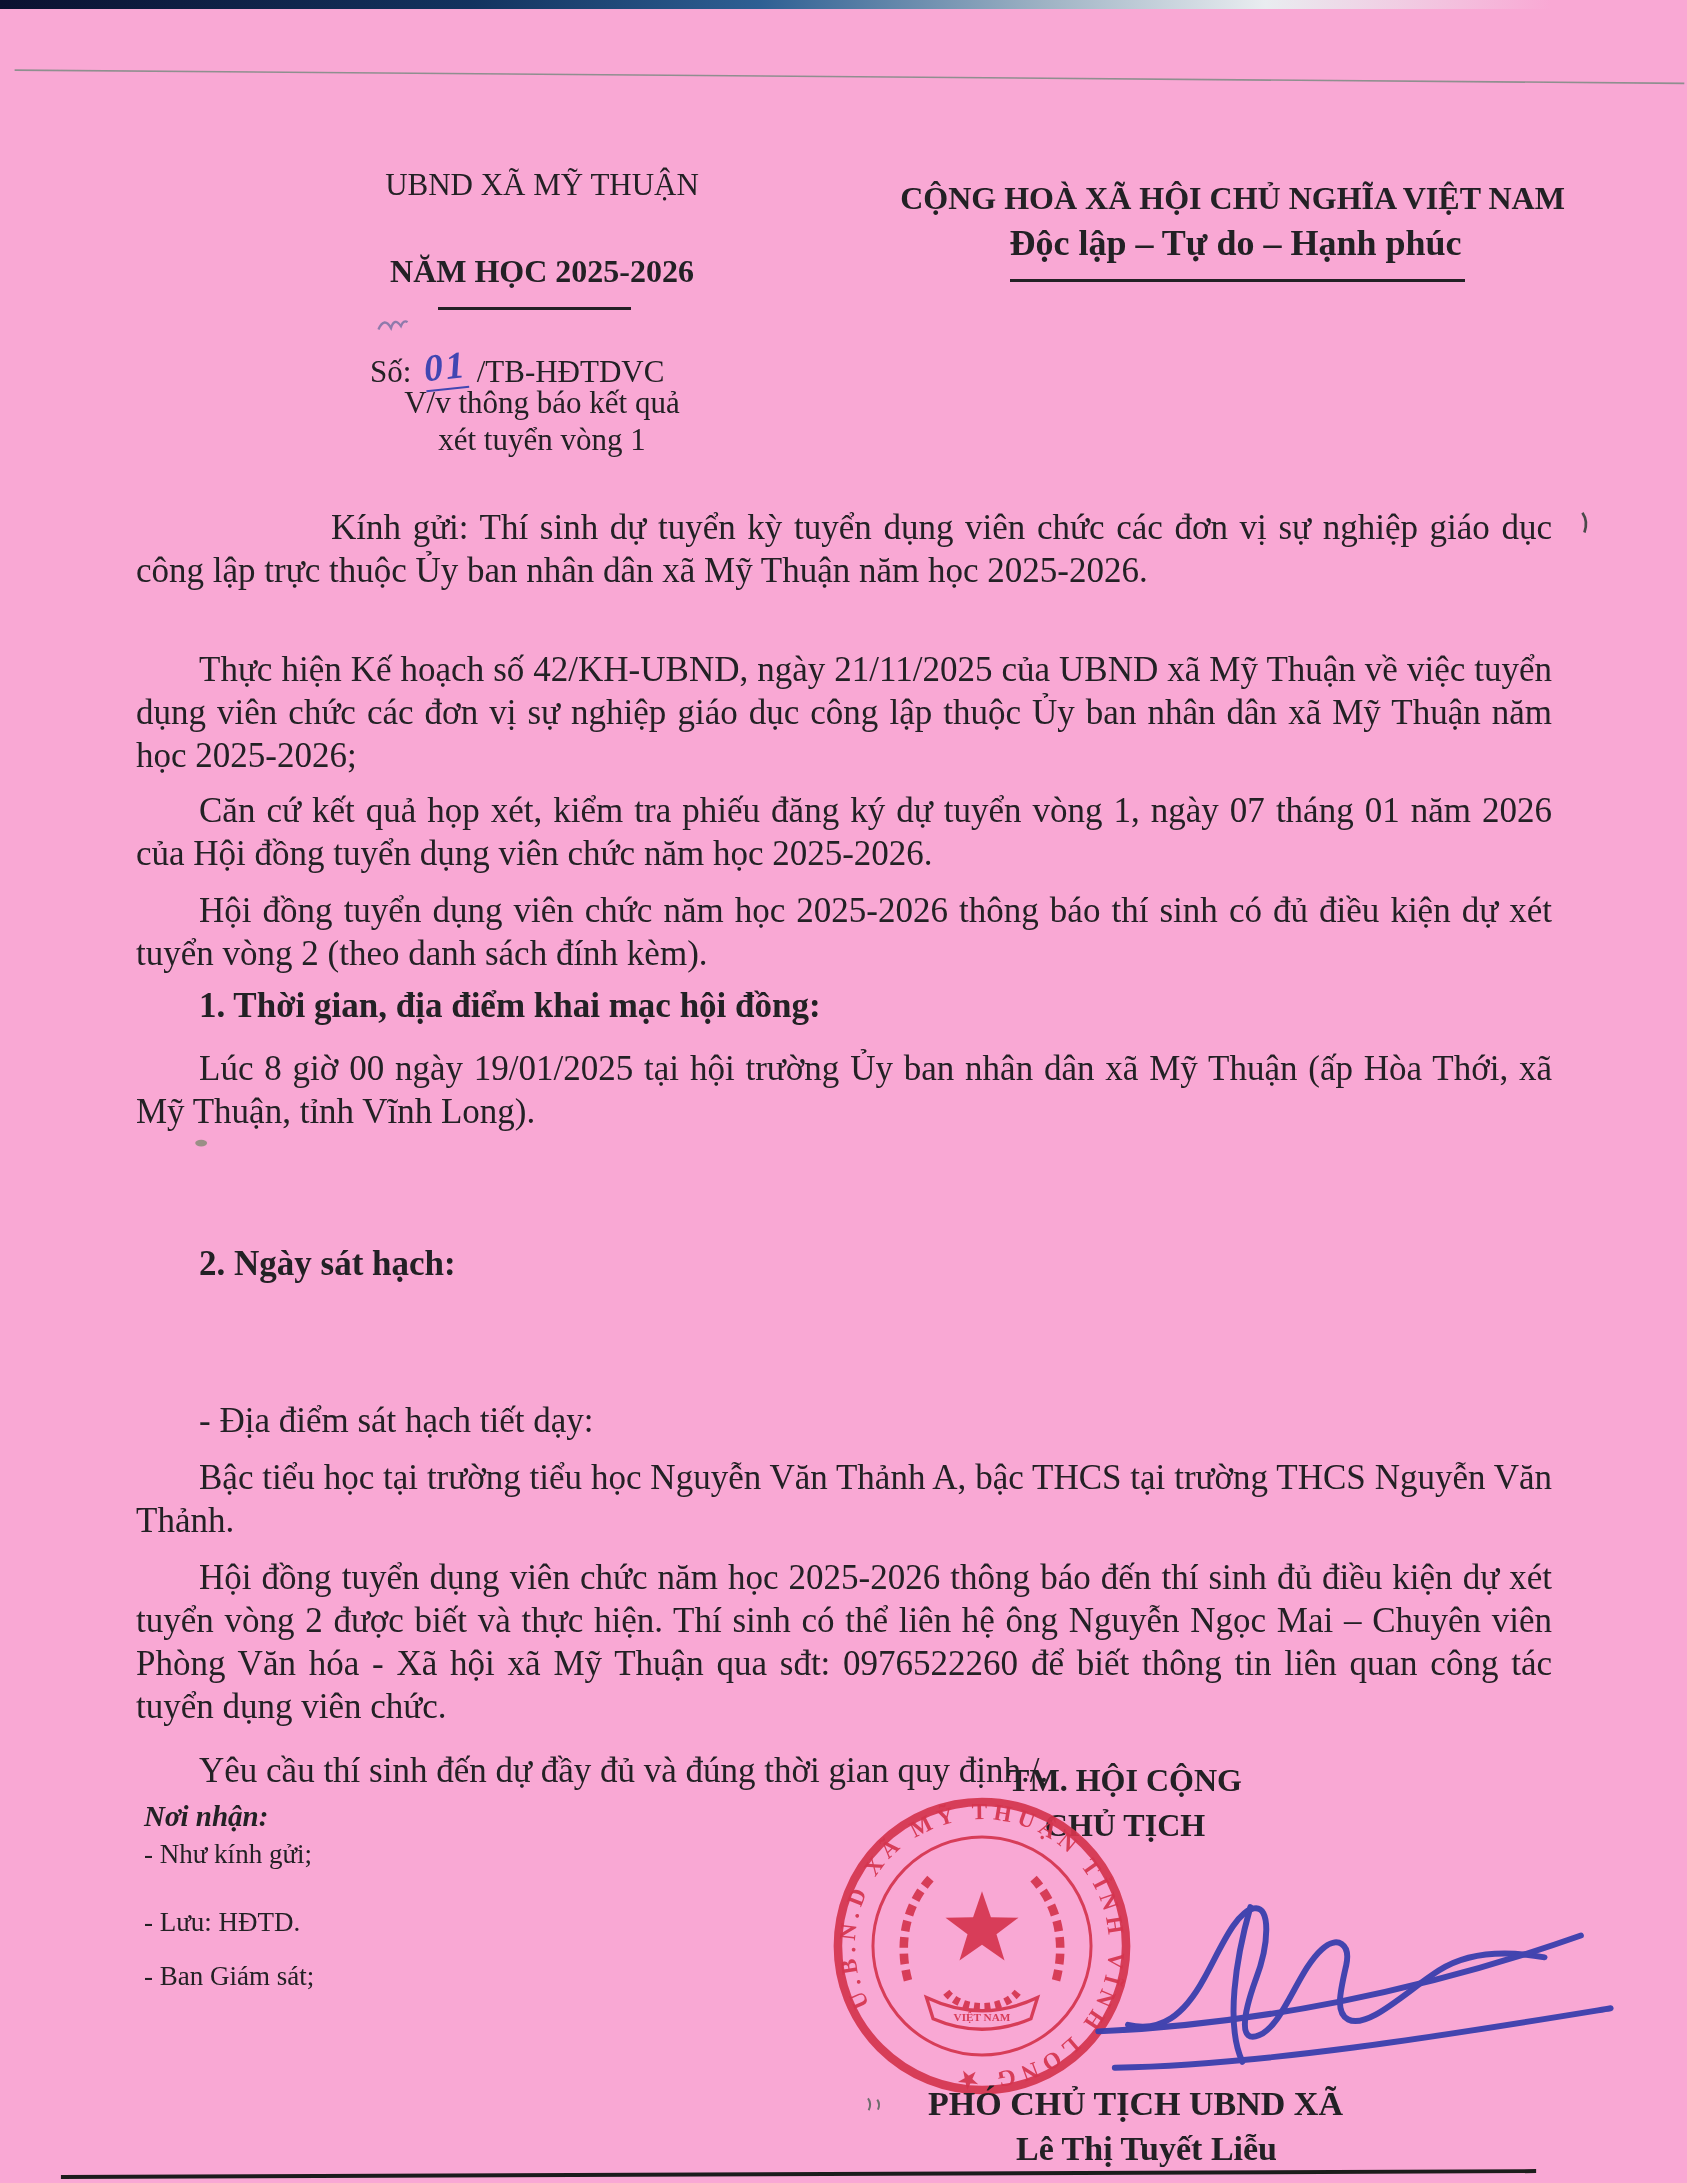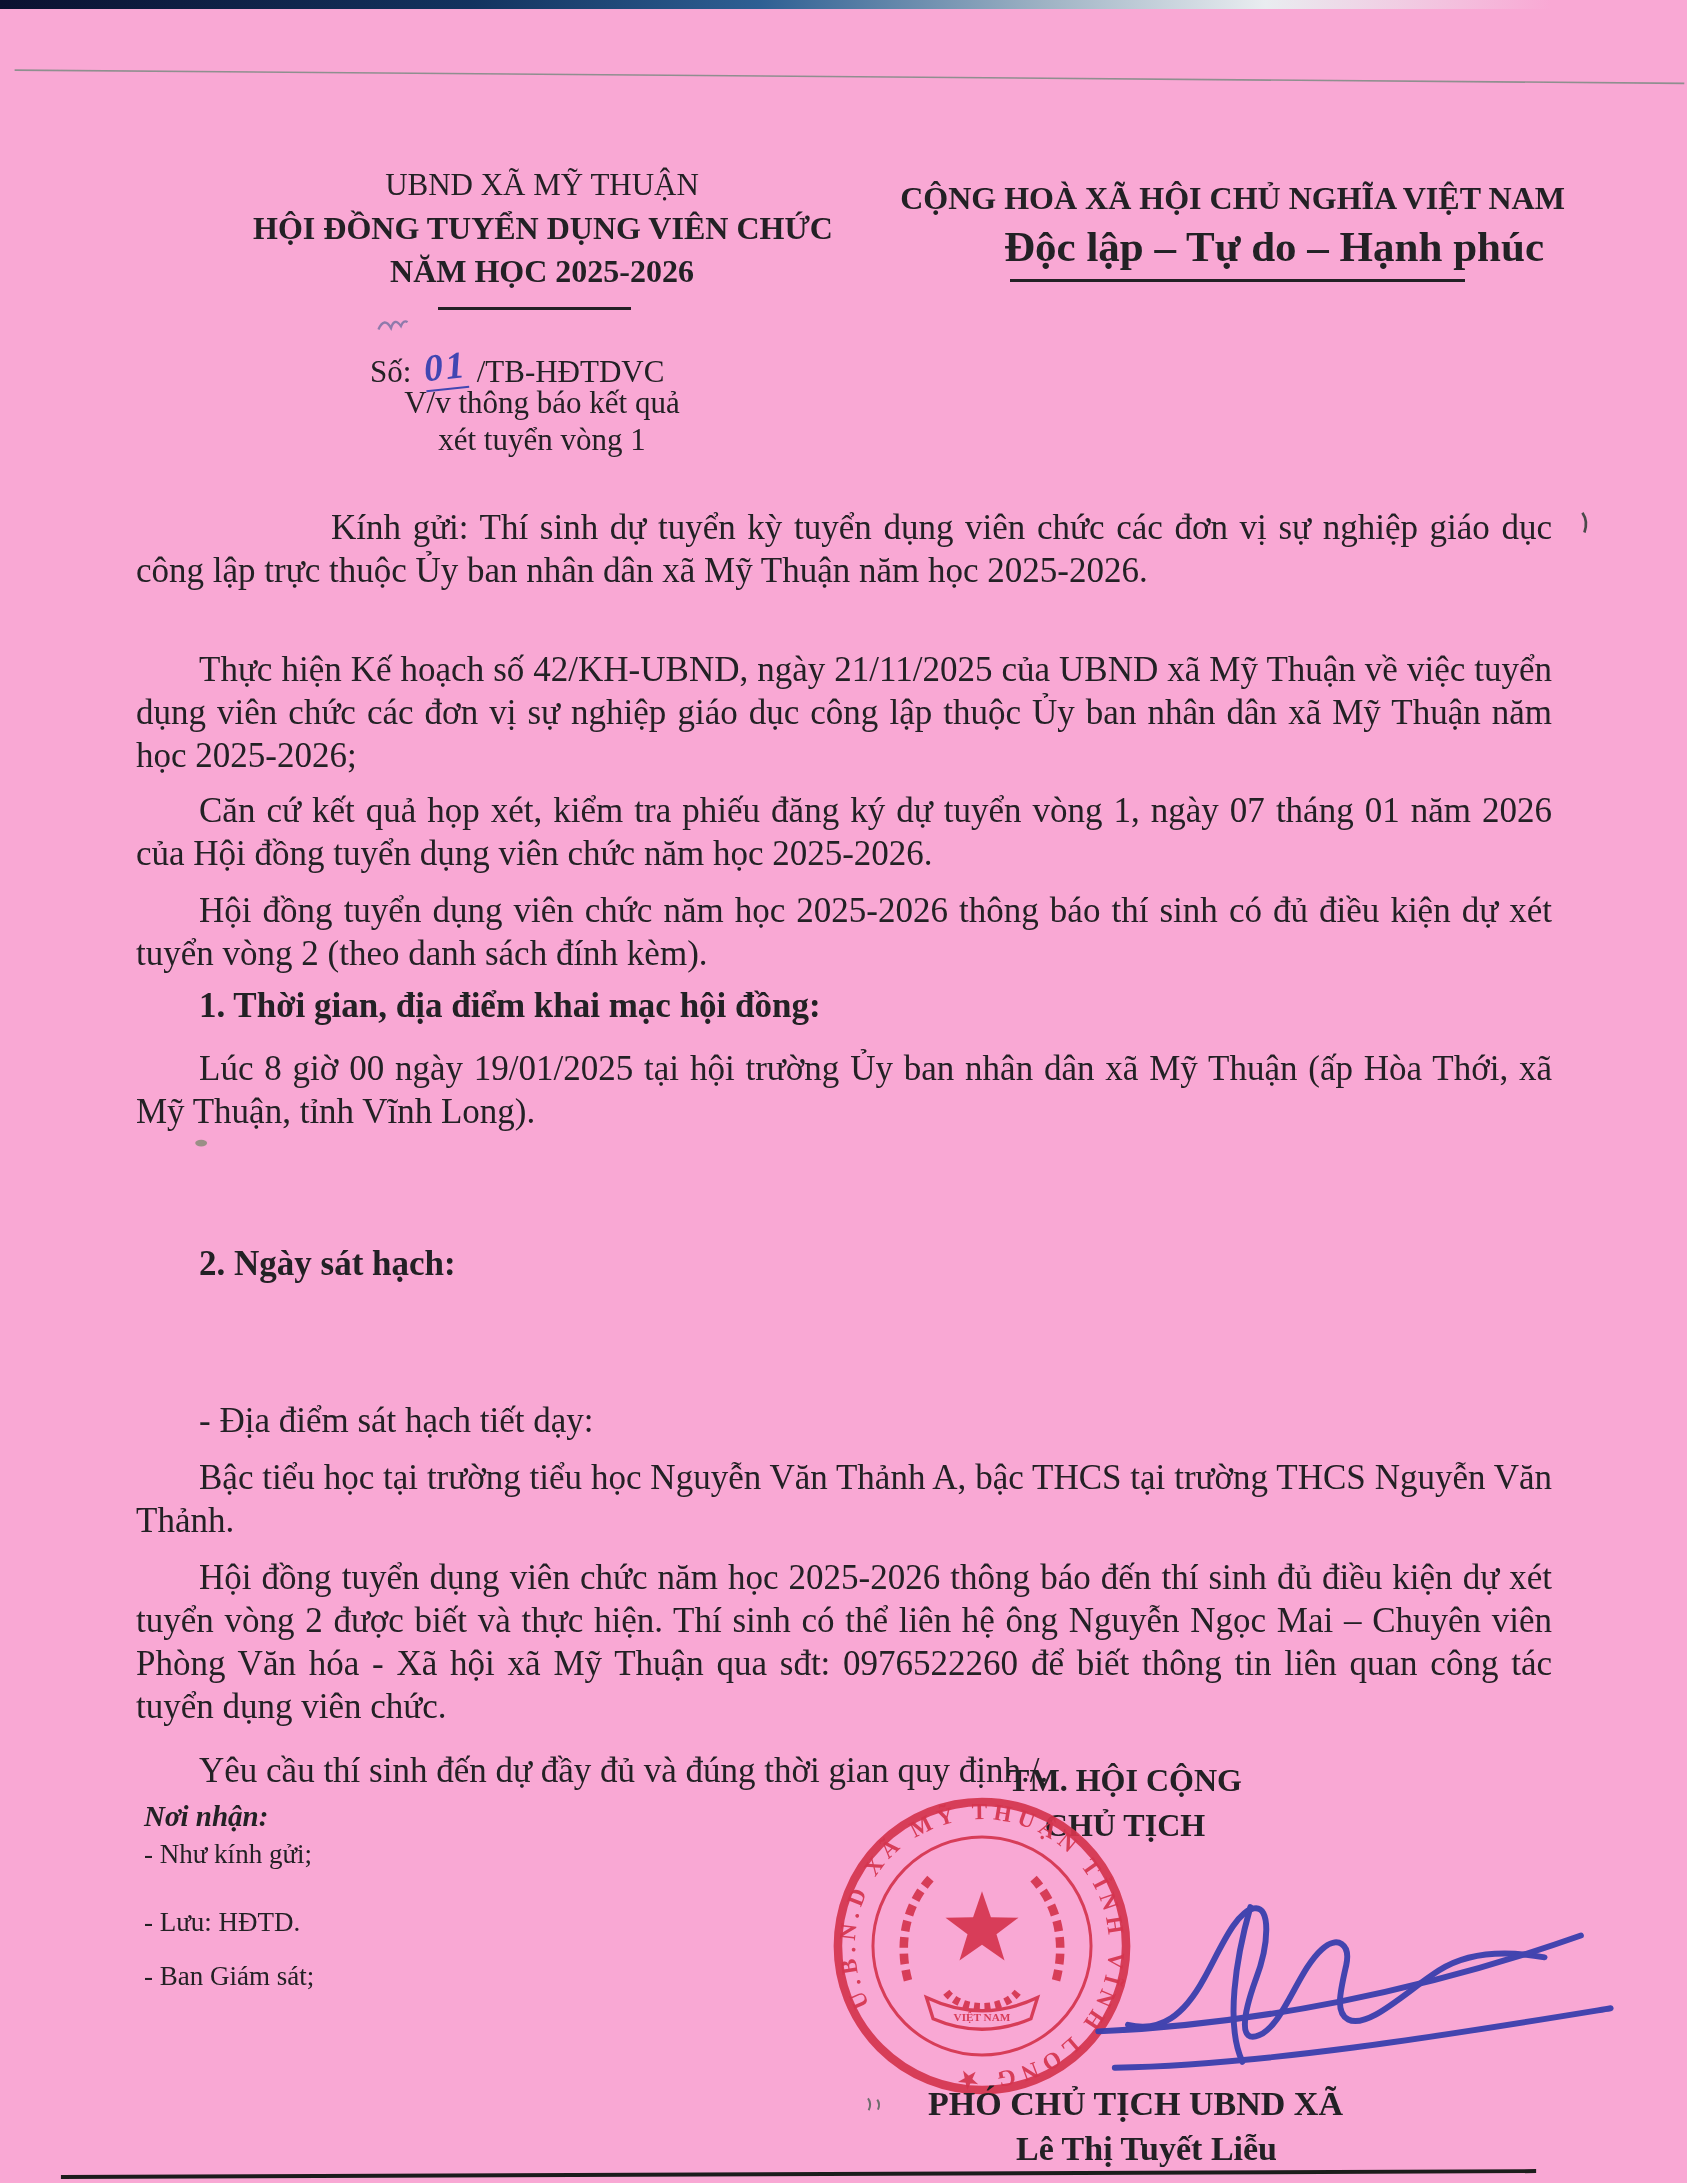--- a/index.html
+++ b/index.html
@@ -33,34 +33,33 @@
   <svg class="artifact-svg" width="1687" height="2183" viewBox="0 0 2550 3300">
     <line x1="22" y1="106" x2="2546" y2="126" stroke="#8f8f8f" stroke-width="2.4"></line>
     <line x1="92" y1="3291" x2="2322" y2="3282" stroke="#1c1c1c" stroke-width="6"></line>
     <path d="M 2392,775 q 9,13 3,30" stroke="#4a4a4a" stroke-width="4" fill="none"></path>
     <ellipse cx="304" cy="1728" rx="9" ry="5" fill="#9a8f86"></ellipse>
     <path d="M 1312,3172 q 6,8 1,18 M 1326,3174 q 5,7 1,15" stroke="#6d6d6d" stroke-width="3" fill="none"></path>
     <path d="M 572,498 q 9,-20 19,-2 q 5,-17 15,-3 q 4,-10 10,-6" stroke="#6b6b9e" stroke-width="3.5" fill="none" opacity="0.75"></path>
   </svg>
 
   <div class="hl" style="left:284px;top:167px;width:516px;font-size:31px;">UBND XÃ MỸ THUẬN</div>
-  <div class="hl b" style="left:232px;top:210px;width:622px;font-size:32px;">HỘI ĐỒNG TUYỂN DỤNG VIÊN CHỨC</div>
   <div class="hl b" style="left:284px;top:253px;width:516px;font-size:32px;">NĂM HỌC 2025-2026</div>
   <div class="rule" style="left:438px;top:307px;width:193px;height:3.3px;"></div>
 
   <div class="hl" style="left:370px;top:347px;width:397px;font-size:31px;text-align:left;">
     <span>Số:</span>
     <span class="handwritten" style="position:relative;left:5.3px;top:-2.6px;font-size:38px;display:inline-block;border-bottom:2.6px solid #4146b2;">01</span>
     <span style="margin-left:6.6px;">/TB-HĐTDVC</span>
   </div>
   <div class="hl" style="left:304px;top:385px;width:476px;font-size:31px;">V/v thông báo kết quả</div>
   <div class="hl" style="left:304px;top:422px;width:476px;font-size:31px;">xét tuyển vòng 1</div>
 
   <div class="hl b" style="left:875px;top:180px;width:715px;font-size:32px;">CỘNG HOÀ XÃ HỘI CHỦ NGHĨA VIỆT NAM</div>
-  <div class="hl b" style="left:1004px;top:222px;width:463px;font-size:43px;">Độc lập – Tự do – Hạnh phúc</div>
+  <div class="hl b" style="left:1004px;top:222px;width:463px;font-size:36px;">Độc lập – Tự do – Hạnh phúc</div>
   <div class="rule" style="left:1010px;top:279px;width:455px;height:3.3px;"></div>
 
   <div class="body-para" style="top:506px;text-indent:195px;">Kính gửi: Thí sinh dự tuyển kỳ tuyển dụng viên chức các đơn vị sự nghiệp giáo dục công lập trực thuộc Ủy ban nhân dân xã Mỹ Thuận năm học 2025-2026.</div>
 
   <div class="body-para" style="top:648px;">Thực hiện Kế hoạch số 42/KH-UBND, ngày 21/11/2025 của UBND xã Mỹ Thuận  về việc tuyển dụng viên chức các đơn vị sự nghiệp giáo dục công lập thuộc Ủy ban nhân dân xã Mỹ Thuận năm học 2025-2026;</div>
 
   <div class="body-para" style="top:789px;">Căn cứ kết quả họp xét, kiểm tra phiếu đăng ký dự tuyển vòng 1, ngày 07 tháng 01 năm 2026 của Hội đồng tuyển dụng viên chức năm học 2025-2026.</div>
 
   <div class="body-para" style="top:889px;">Hội đồng tuyển dụng viên chức năm học 2025-2026 thông báo thí sinh có đủ điều kiện dự xét tuyển vòng 2 (theo danh sách đính kèm).</div>
 

